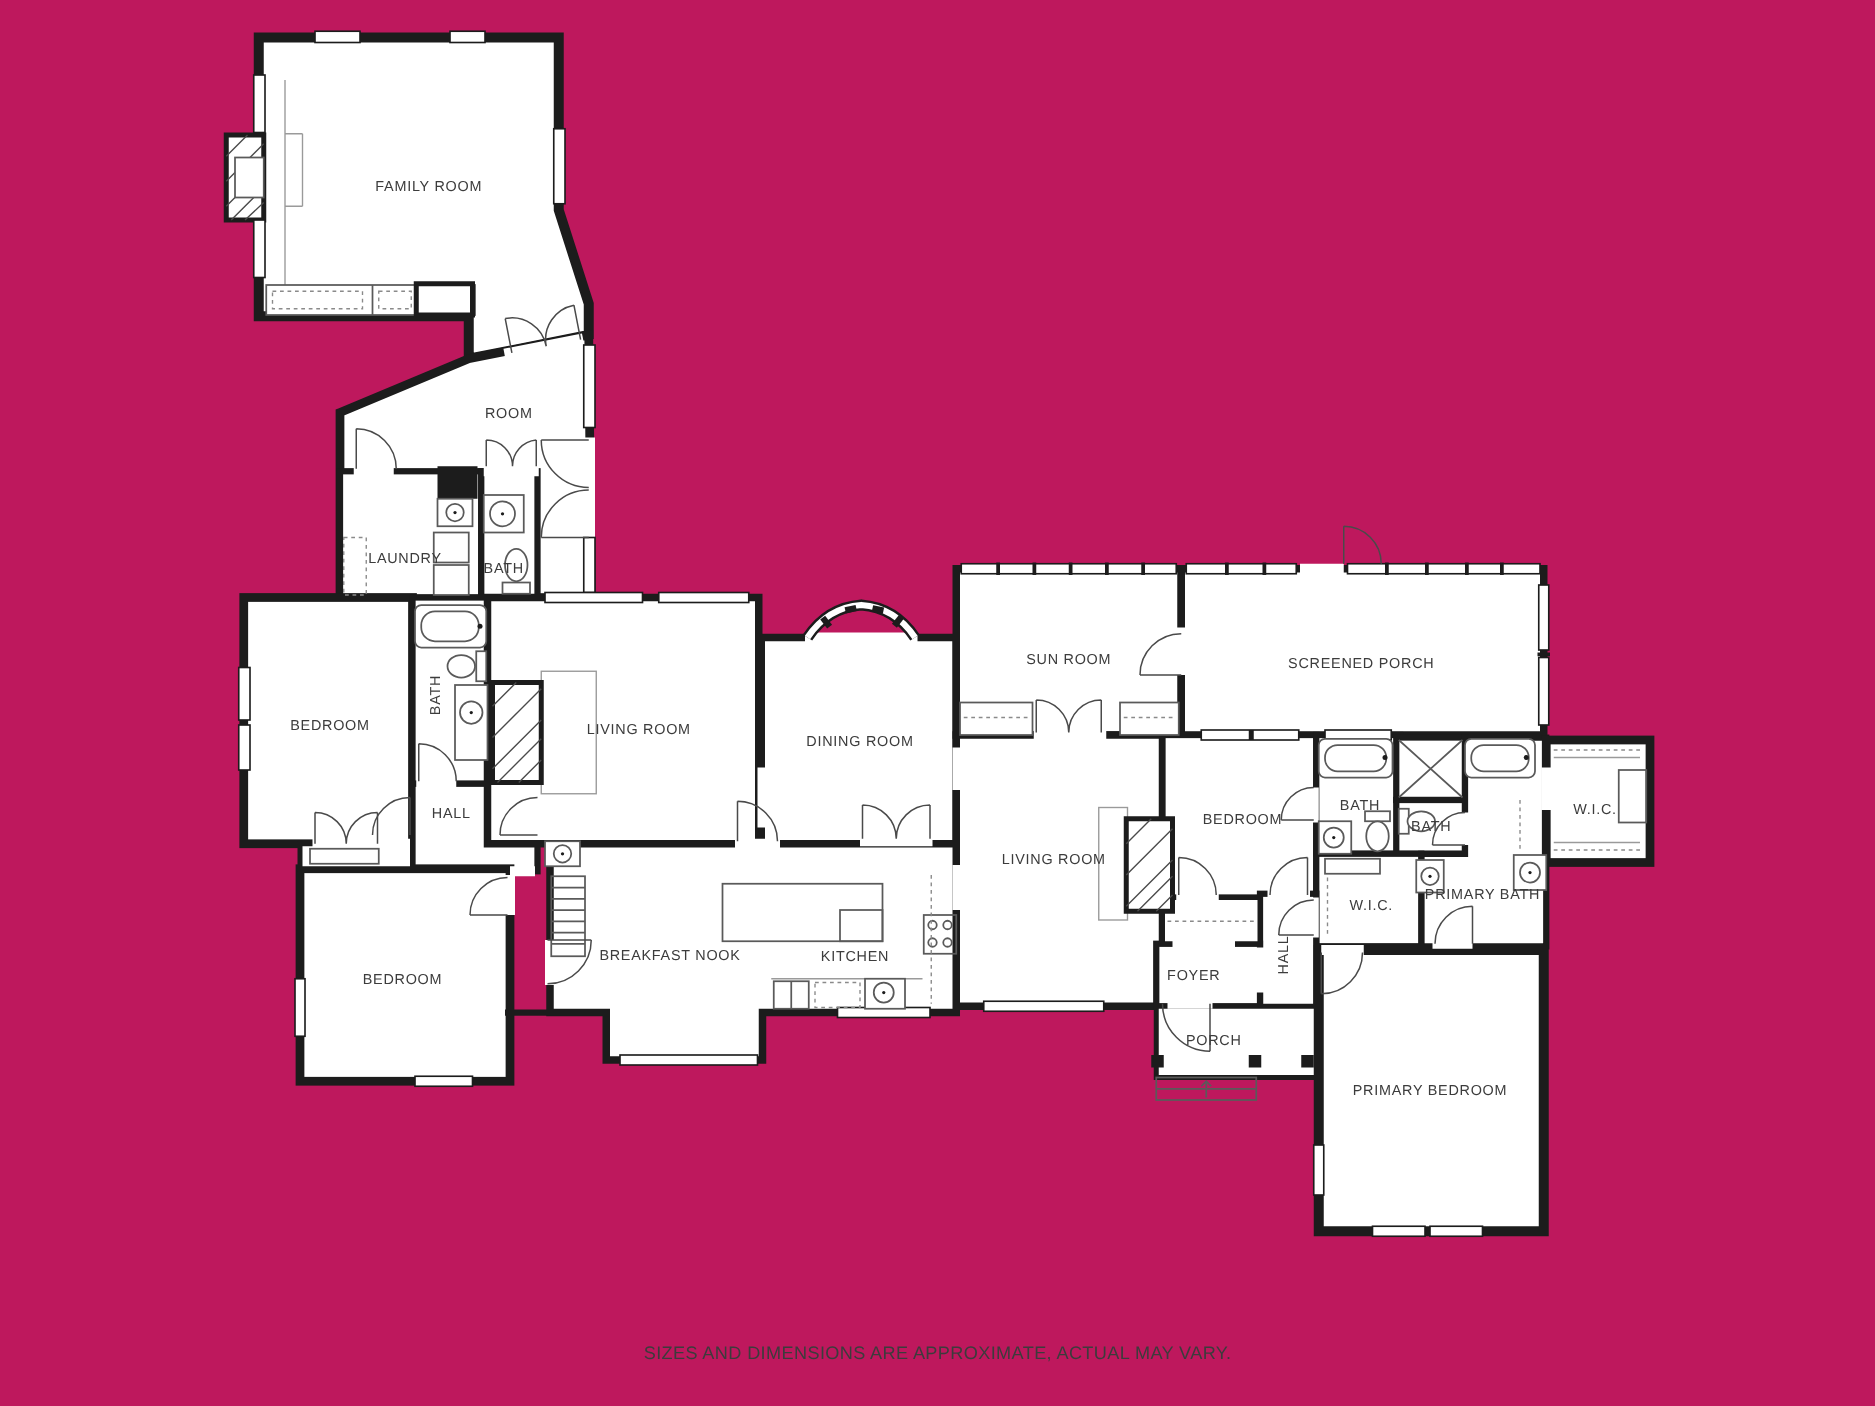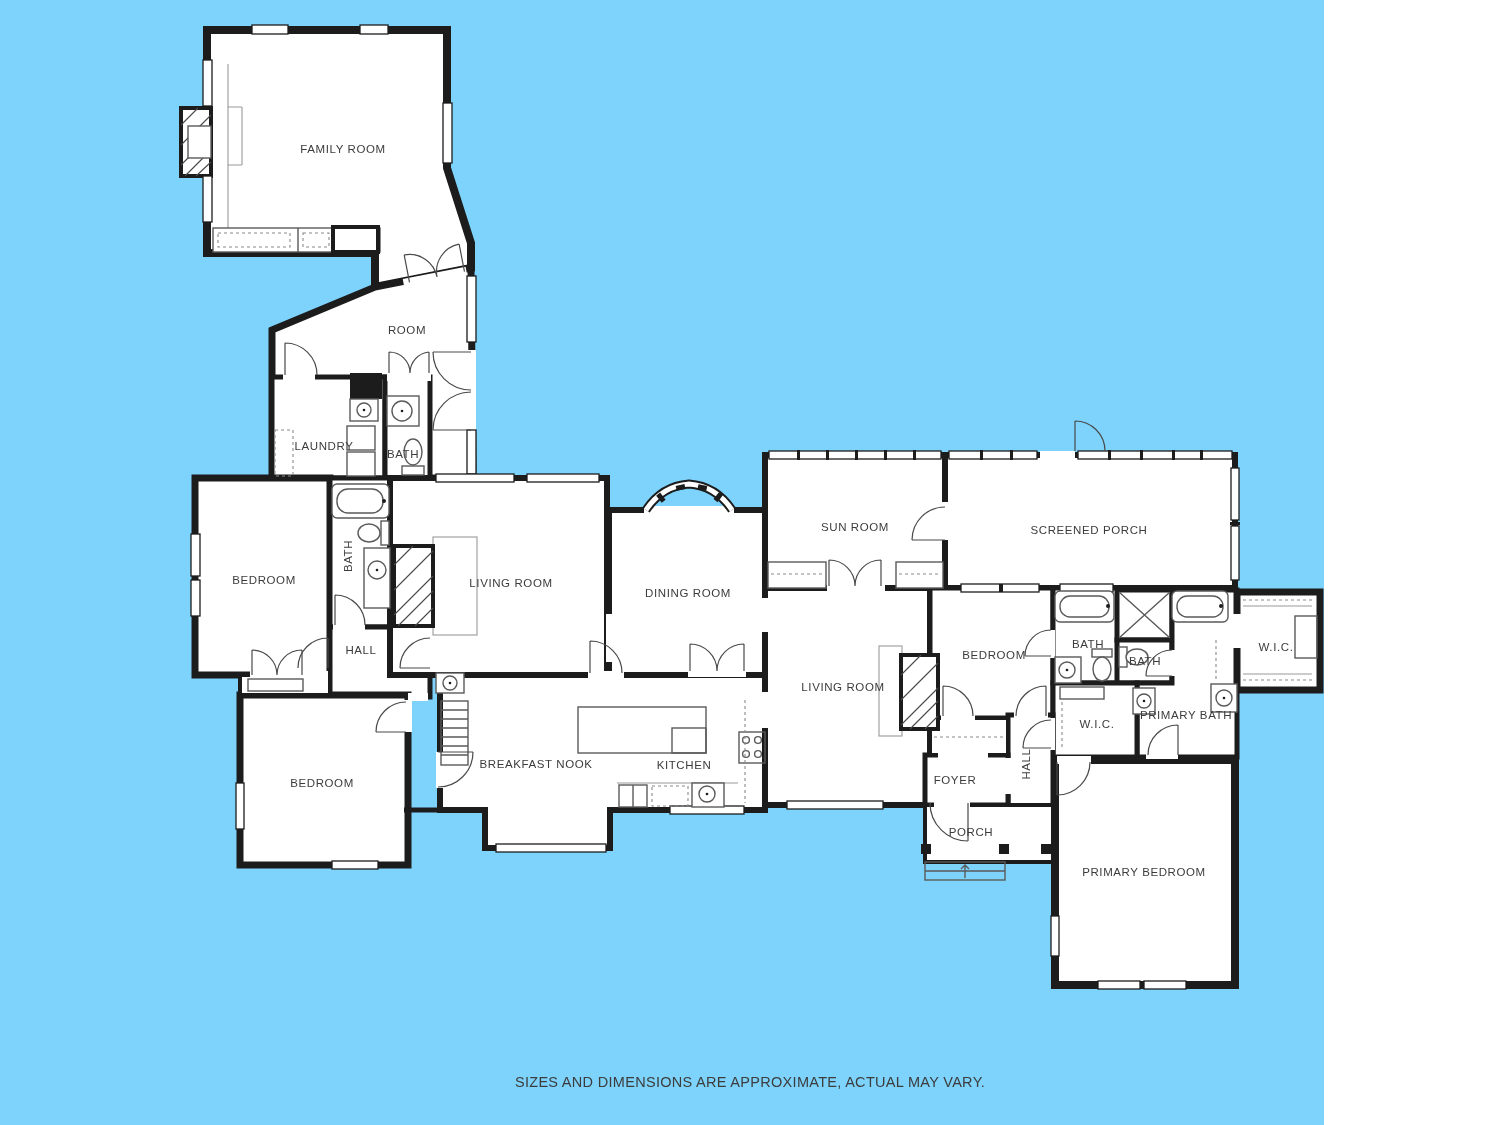--- a/index.html
+++ b/index.html
@@ -1,16 +1,16 @@
 <!DOCTYPE html>
 <html><head>
 <meta charset="utf-8">
 <style>
   html,body{margin:0;padding:0;background:#ffffff;}
-  .stage{position:relative;width:1324px;height:1125px;background:#7dd3fc;overflow:hidden;
+  .stage{position:relative;width:1500px;height:1125px;background:#be185d;overflow:hidden;
          font-family:"Liberation Sans",sans-serif;text-align:right;}
   svg{display:block}
   .wall{fill:#ffffff;stroke:#1c1c1c;stroke-linejoin:miter;}
   .w8{stroke-width:8}.w7{stroke-width:7}.w6{stroke-width:6}.w5{stroke-width:5}.w4{stroke-width:4}
   .wl{stroke:#1c1c1c;fill:none}
   .open{fill:#ffffff;stroke:none}
   .win{fill:#ffffff;stroke:#1c1c1c;stroke-width:1.3}
   .blk{fill:#1c1c1c;stroke:none}
   .fix{stroke:#5a5a5a;fill:#ffffff;stroke-width:1.4}
   .fxn{stroke:#5a5a5a;fill:none;stroke-width:1.4}

